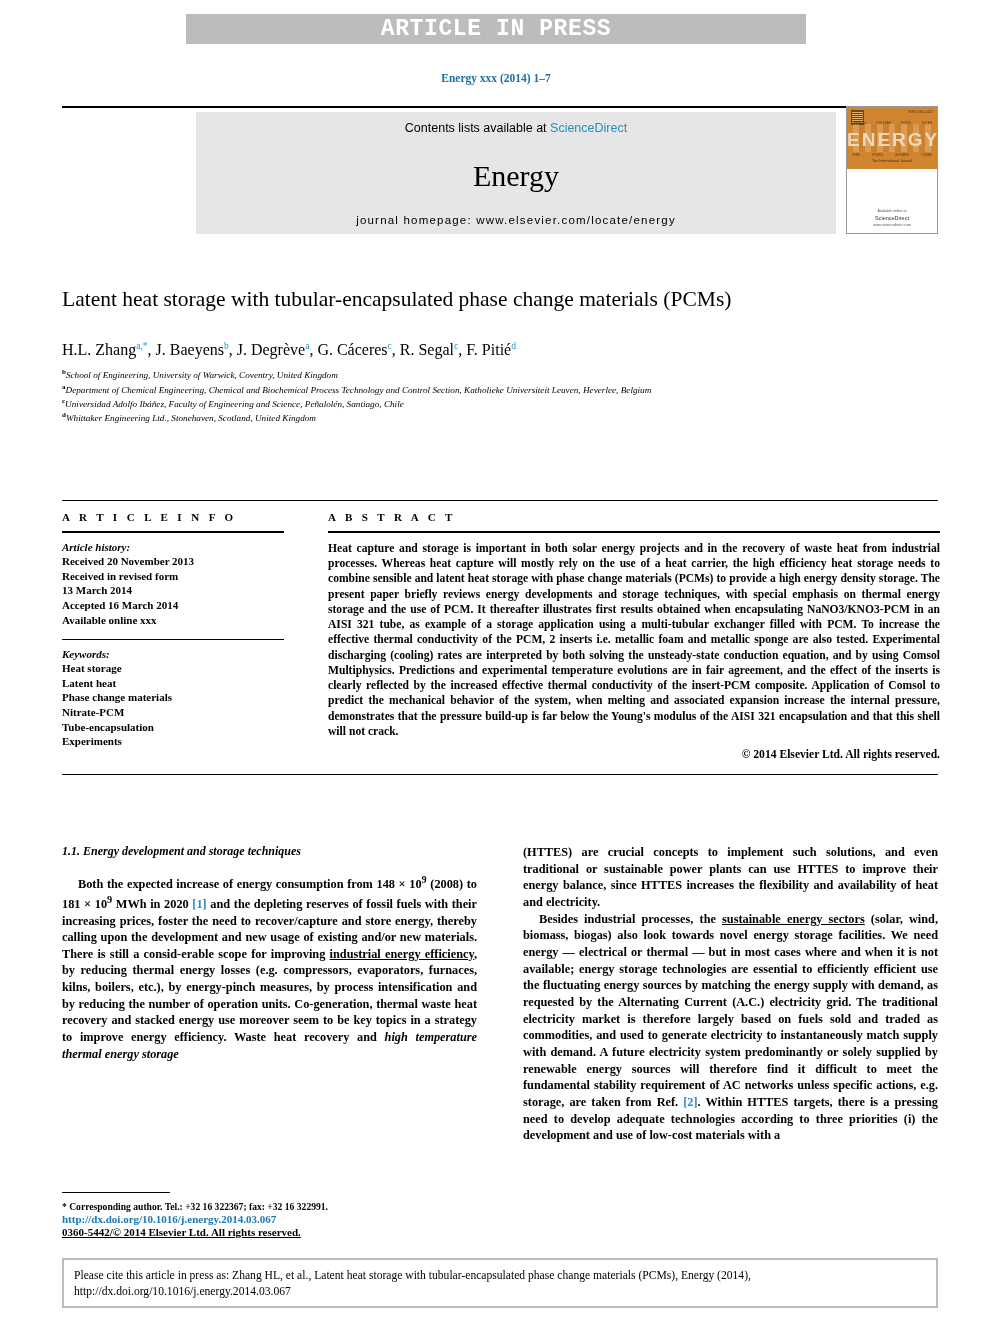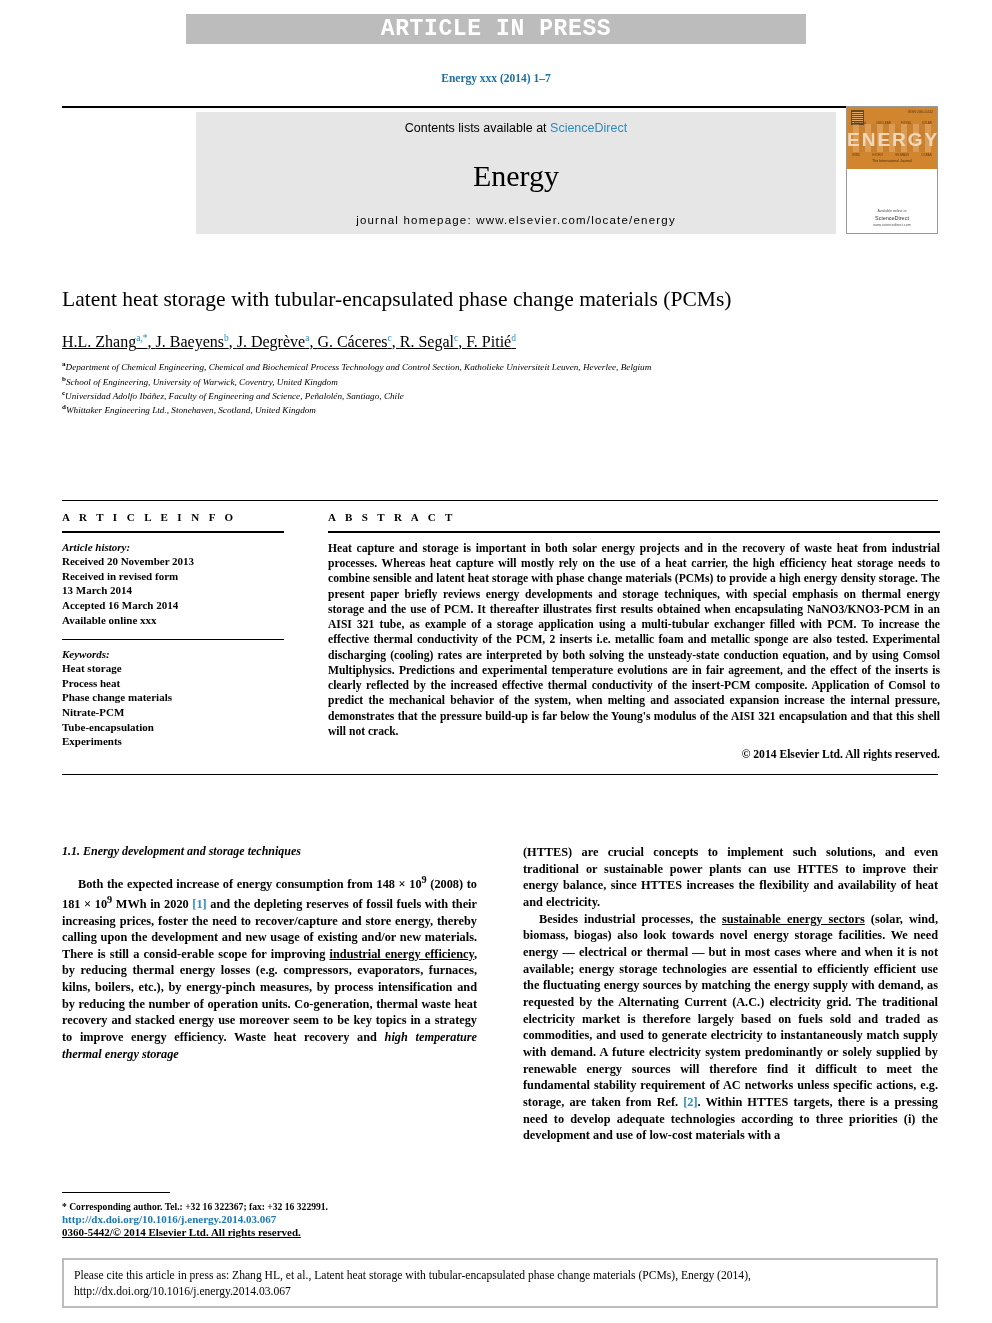--- a/index.html
+++ b/index.html
@@ -234,25 +234,24 @@
   }
   .paper-title {
     font-family: "Liberation Serif", serif;
     font-size: 21.5px;
     line-height: 1.26;
     color: #000;
     margin: 0;
     font-weight: normal;
   }
   .authors {
-    margin-top: 20px;
+    margin-top: 28px;
     font-family: "Liberation Serif", serif;
     font-size: 16px;
     color: #000;
-    text-decoration: underline;
   }
   .authors sup {
     color: #2b8cbe;
     font-size: 9.5px;
     vertical-align: super;
   }
   .affils {
     margin-top: 9px;
     font-family: "Liberation Serif", serif;
     font-style: italic;
@@ -489,22 +488,22 @@
   <div class="authors">
     <span>H.L. Zhang</span><sup>a,*</sup>,
     <span>J. Baeyens</span><sup>b</sup>,
     <span>J. Degrève</span><sup>a</sup>,
     <span>G. Cáceres</span><sup>c</sup>,
     <span>R. Segal</span><sup>c</sup>,
     <span>F. Pitié</span><sup>d</sup>
   </div>
 
   <div class="affils">
+    <div><sup>b</sup><span>School of Engineering, University of Warwick, Coventry, United Kingdom</span></div>
     <div><sup>a</sup><span>Department of Chemical Engineering, Chemical and Biochemical Process Technology and Control Section, Katholieke Universiteit Leuven, Heverlee, Belgium</span></div>
-    <div><sup>b</sup><span>School of Engineering, University of Warwick, Coventry, United Kingdom</span></div>
     <div><sup>c</sup><span>Universidad Adolfo Ibáñez, Faculty of Engineering and Science, Peñalolén, Santiago, Chile</span></div>
     <div><sup>d</sup><span>Whittaker Engineering Ltd., Stonehaven, Scotland, United Kingdom</span></div>
   </div>
 </div>
 
 <div class="info-abstract">
   <div class="ia-toprule"></div>
   <div class="ia-cols">
 
     <div class="col-info">
@@ -514,21 +513,21 @@
       <div class="info-line">Received 20 November 2013</div>
       <div class="info-line">Received in revised form</div>
       <div class="info-line">13 March 2014</div>
       <div class="info-line">Accepted 16 March 2014</div>
       <div class="info-line">Available online xxx</div>
 
       <div class="rule-thin"></div>
 
       <div class="info-head">Keywords:</div>
       <div class="info-line">Heat storage</div>
-      <div class="info-line">Process heat</div>
+      <div class="info-line">Latent heat</div>
       <div class="info-line">Phase change materials</div>
       <div class="info-line">Nitrate-PCM</div>
       <div class="info-line">Tube-encapsulation</div>
       <div class="info-line">Experiments</div>
     </div>
 
     <div class="col-abs">
       <div class="sec-label">A B S T R A C T</div>
       <div class="rule-thick"></div>
       <p class="abs-text">Heat capture and storage is important in both solar energy projects and in the recovery of waste heat from industrial processes. Whereas heat capture will mostly rely on the use of a heat carrier, the high efficiency heat storage needs to combine sensible and latent heat storage with phase change materials (PCMs) to provide a high energy density storage. The present paper briefly reviews energy developments and storage techniques, with special emphasis on thermal energy storage and the use of PCM. It thereafter illustrates first results obtained when encapsulating NaNO3/KNO3-PCM in an AISI 321 tube, as example of a storage application using a multi-tubular exchanger filled with PCM. To increase the effective thermal conductivity of the PCM, 2 inserts i.e. metallic foam and metallic sponge are also tested. Experimental discharging (cooling) rates are interpreted by both solving the unsteady-state conduction equation, and by using Comsol Multiphysics. Predictions and experimental temperature evolutions are in fair agreement, and the effect of the inserts is clearly reflected by the increased effective thermal conductivity of the insert-PCM composite. Application of Comsol to predict the mechanical behavior of the system, when melting and associated expansion increase the internal pressure, demonstrates that the pressure build-up is far below the Young's modulus of the AISI 321 encapsulation and that this shell will not crack.</p>

